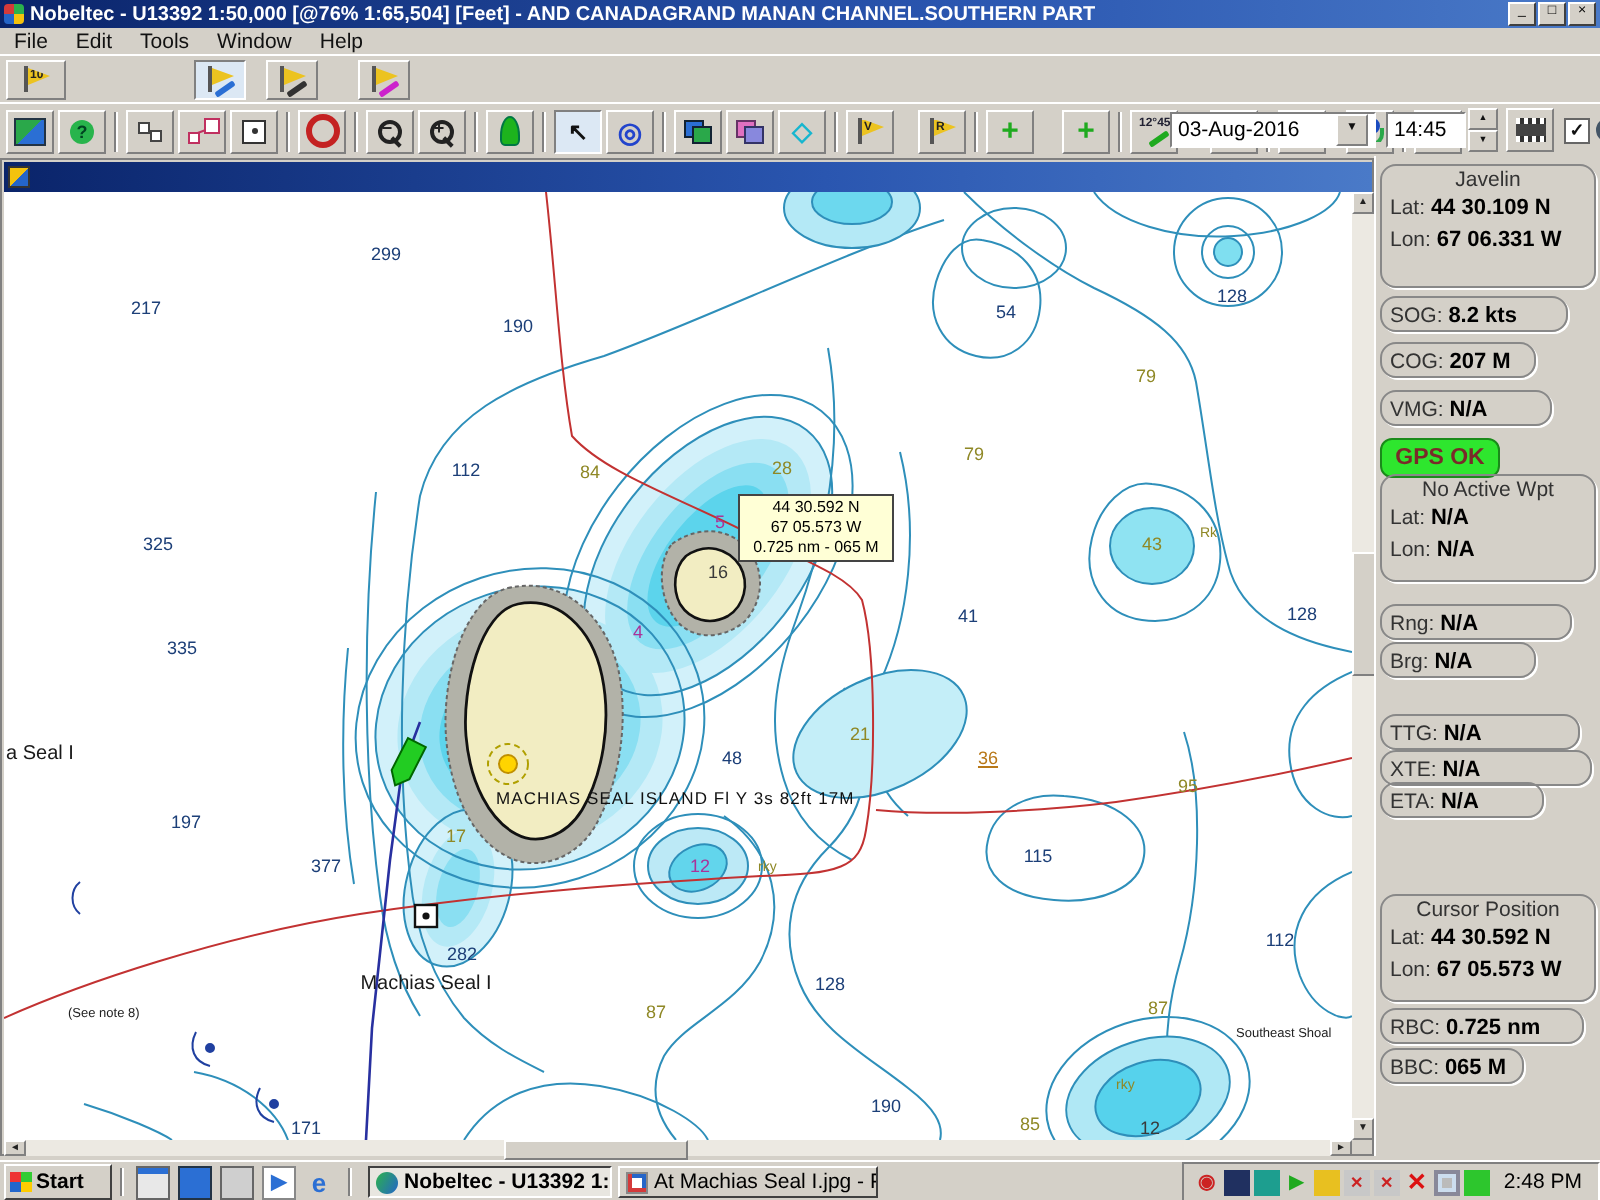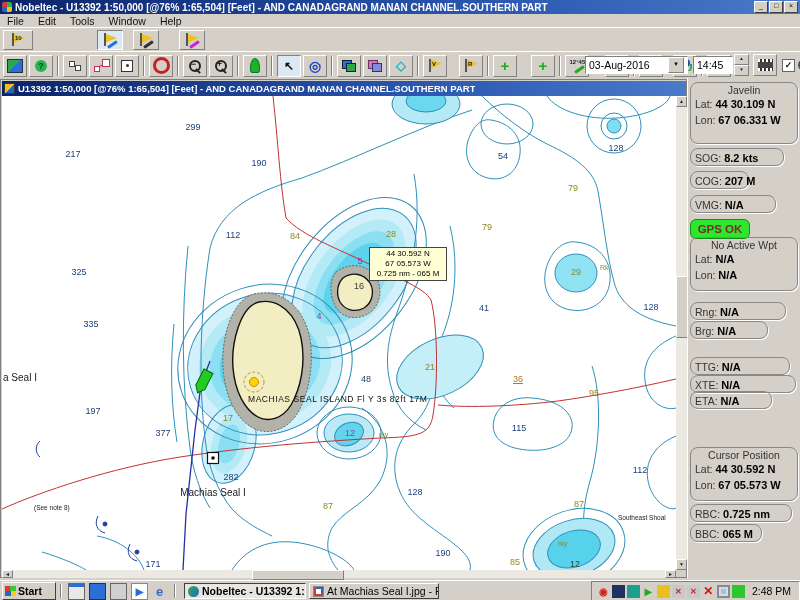--- a/index.html
+++ b/index.html
@@ -309,21 +309,20 @@
         <span class="i-film"></span>
       </div>
     <span class="i-check" style="margin-left:4px"></span>
     <span class="i-clock" style="margin-left:3px"></span>
   </div>
 </div>
 
 <div id="chartwin">
   <div id="chartttl">
     <span class="chartico"></span>
-    <span class="ttl">U13392 1:50,000 [@76% 1:65,504] [Feet] - AND CANADAGRAND MANAN CHANNEL.SOUTHERN PART</span>
   </div>
 
   <div id="chart-content">
     <svg width="674" height="474" viewBox="0 0 674 474">
 
       <g stroke="none">
         <g fill="#d2f1fa">
           <ellipse cx="263" cy="268" rx="78" ry="70" transform="rotate(-18 263 268)"></ellipse>
           <ellipse cx="352" cy="182" rx="80" ry="48" transform="rotate(-52 352 182)"></ellipse>
           <ellipse cx="227" cy="348" rx="40" ry="26" transform="rotate(-75 227 348)"></ellipse>
@@ -439,29 +438,29 @@
         <span class="snd navy" style="left: 231px; top: 139px;">112</span>
         <span class="snd olive" style="left: 293px; top: 140px;">84</span>
         <span class="snd navy" style="left: 77px; top: 176px;">325</span>
         <span class="snd navy" style="left: 89px; top: 228px;">335</span>
         <span class="snd navy" style="left: 91px; top: 315px;">197</span>
         <span class="snd navy" style="left: 161px; top: 337px;">377</span>
         <span class="snd navy" style="left: 501px; top: 60px;">54</span>
         <span class="snd navy" style="left: 614px; top: 52px;">128</span>
         <span class="snd olive" style="left: 571px; top: 92px;">79</span>
         <span class="snd olive" style="left: 485px; top: 131px;">79</span>
-        <span class="snd olive" style="left: 574px; top: 176px;">29</span>
+        <span class="snd olive" style="left: 574px; top: 176px;">43</span>
         <span class="snd navy" style="left: 482px; top: 212px;">41</span>
         <span class="snd navy" style="left: 649px; top: 211px;">128</span>
         <span class="snd olive" style="left: 389px; top: 138px;">28</span>
         <span class="snd magenta" style="left: 358px; top: 165px;">5</span>
         <span class="snd dark" style="left: 357px; top: 190px;">16</span>
         <span class="snd magenta" style="left: 317px; top: 220px;">4</span>
         <span class="snd navy" style="left: 364px; top: 283px;">48</span>
-        <span class="snd orange" style="left: 516px; top: 283px; text-decoration: underline;">36</span>
+        <span class="snd orange" style="left: 492px; top: 283px; text-decoration: underline;">36</span>
         <span class="snd olive" style="left: 428px; top: 271px; text-align: center;">21</span>
         <span class="snd olive" style="left: 226px; top: 322px;">17</span>
         <span class="snd magenta" style="left: 348px; top: 337px;">12</span>
         <span class="snd navy" style="left: 517px; top: 332px;">115</span>
         <span class="snd olive" style="left: 592px; top: 297px;">95</span>
         <span class="snd navy" style="left: 638px; top: 374px;">112</span>
         <span class="snd navy" style="left: 413px; top: 396px;">128</span>
         <span class="snd olive" style="left: 326px; top: 410px;">87</span>
         <span class="snd olive" style="left: 577px; top: 408px;">87</span>
         <span class="snd navy" style="left: 229px; top: 381px;">282</span>
@@ -494,21 +493,21 @@
 
 <div id="sidebar">
   <div class="gbox" style="top:4px;width:108px;height:62px">
     <div class="gt">Javelin</div>
     <div class="row"><span>Lat:</span> <b>44 30.109 N</b></div>
     <div class="row"><span>Lon:</span> <b>67 06.331 W</b></div>
   </div>
   <div class="gbox" style="top:70px;width:94px;height:18px">
       <div class="row"><span>SOG:</span> <b>8.2 kts</b></div>
     </div>
-  <div class="gbox" style="top:93px;width:59px;height:18px">
+  <div class="gbox" style="top:93px;width:78px;height:18px">
       <div class="row"><span>COG:</span> <b>207 M</b></div>
     </div>
   <div class="gbox" style="top:117px;width:86px;height:18px">
       <div class="row"><span>VMG:</span> <b>N/A</b></div>
     </div>
   <div id="gps">GPS OK</div>
 
   <div class="gbox" style="top:159px;width:108px;height:54px">
     <div class="gt">No Active Wpt</div>
     <div class="row"><span>Lat:</span> <b>N/A</b></div>

